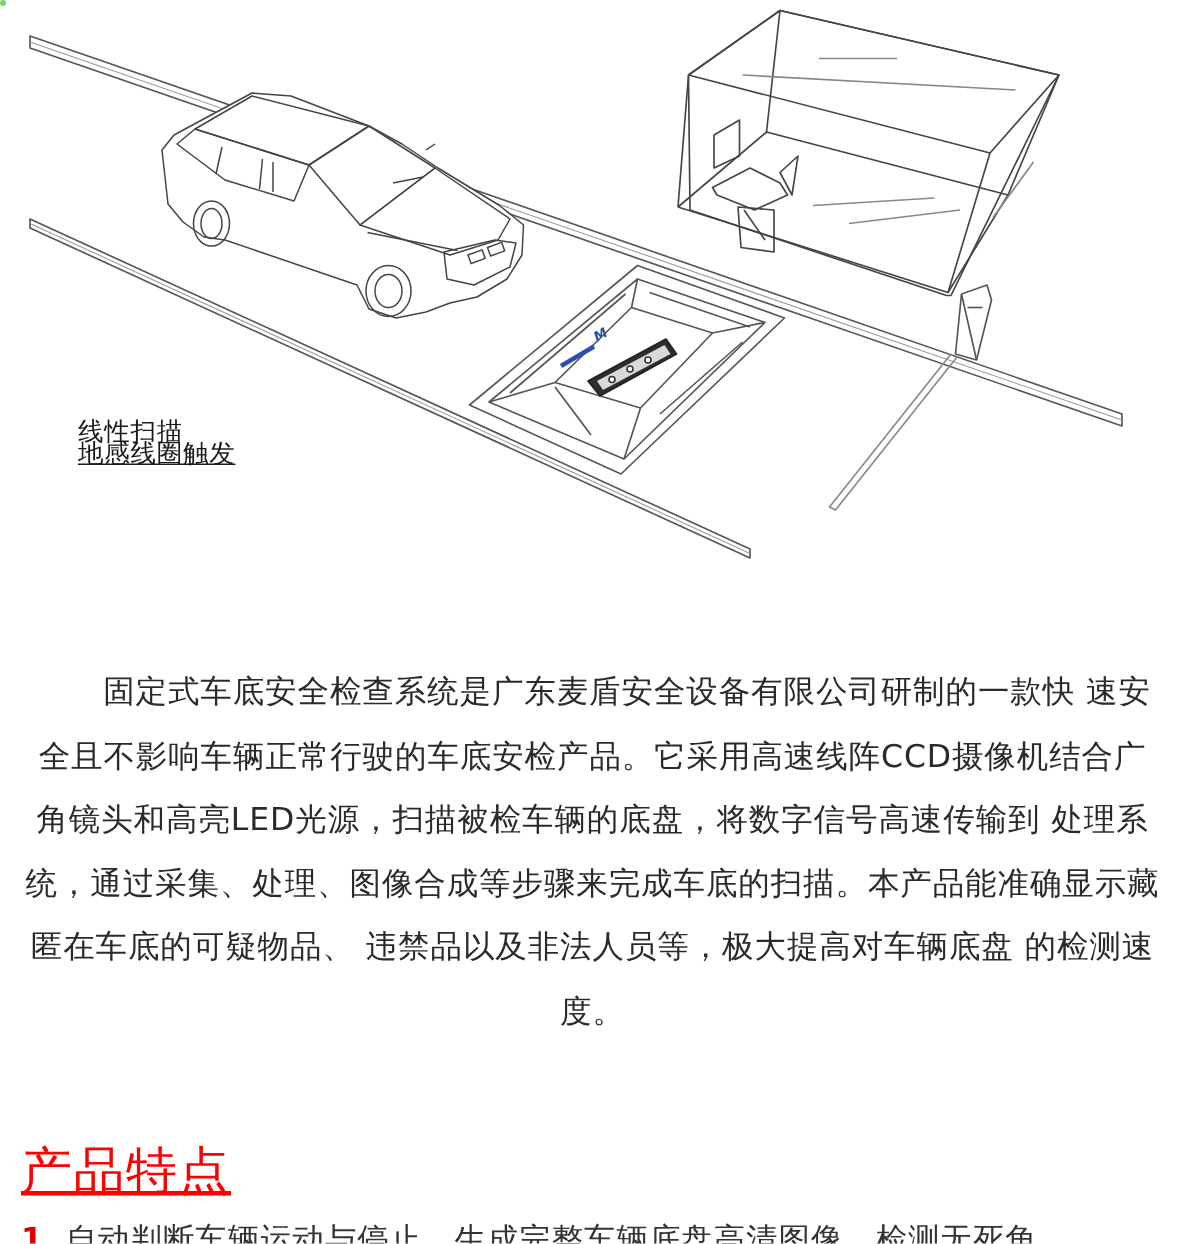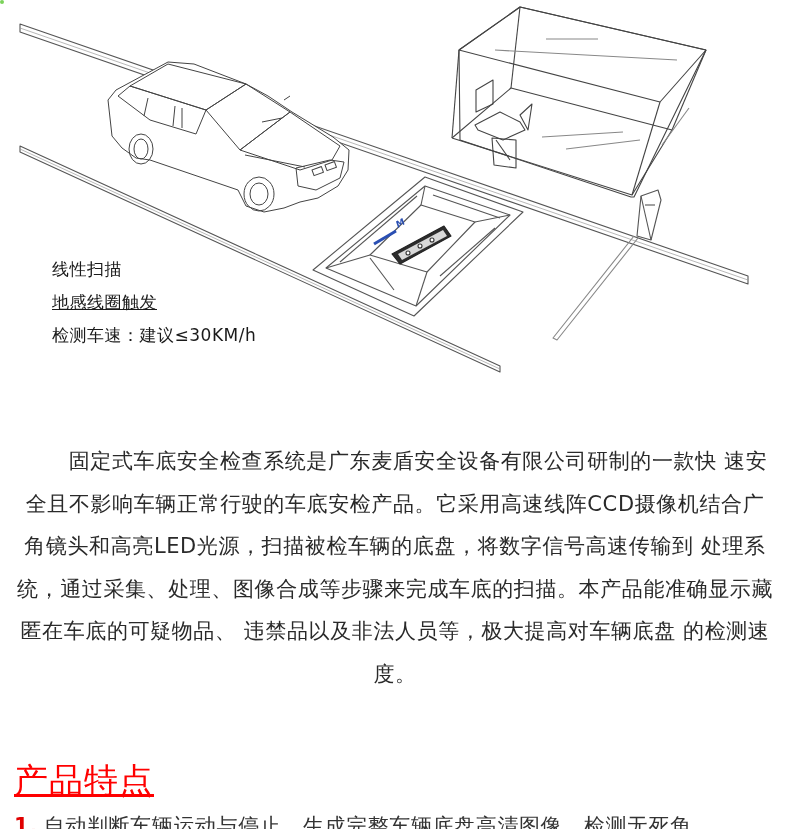--- a/index.html
+++ b/index.html
@@ -1,21 +1,21 @@
 <!DOCTYPE html>
 <html><head>
   <meta charset="utf-8">
   <style>
     html, body { margin: 0; padding: 0; background: #ffffff; }
     body { width: 790px; height: 829px; overflow: hidden; position: relative;
            font-family: "DejaVu Sans", "Liberation Sans", sans-serif; color: #222; }
     .illustration { position: absolute; left: 0; top: 0; width: 790px; height: 400px; }
     .illustration svg { position: absolute; left: 0; top: 0; }
     .caption { position: absolute; left: 52px; font-size: 17px; color: #1a1a1a; letter-spacing: 0.5px; }
-    .cap1 { top: 258px; text-align: center; } .cap2 { top: 291px; text-decoration: underline; } .cap3 { top: 324px; }
+    .cap1 { top: 276px; text-align: center; } .cap2 { top: 291px; text-decoration: underline; } .cap3 { top: 324px; }
     .intro { position: absolute; left: 15px; top: 440px; width: 760px; font-size: 21px;
              line-height: 42.5px; color: #2a2a2a; letter-spacing: 0.6px; }
     .intro p { margin: 0; text-indent: 46px; text-align: center; }
     .section-title { position: absolute; left: 14px; top: 758px; font-size: 34px;
                      color: #ff0000; letter-spacing: 1px; text-decoration: underline; }
     .feature { position: absolute; left: 14px; top: 812px; font-size: 21px; color: #333;
                white-space: nowrap; letter-spacing: 0.6px; }
     .feature .num { color: #e00000; font-weight: bold; margin-right: 6px; }
     .corner-mark { position: absolute; left: 0; top: 0; width: 4px; height: 4px; background: #7bd35a; border-radius: 2px; }
   </style>
@@ -108,21 +108,20 @@
         <ellipse cx="259" cy="194" rx="9" ry="11"></ellipse>
         <line x1="262" y1="122" x2="282" y2="118"></line>
         <line x1="245" y1="155" x2="305" y2="167"></line>
         <line x1="284" y1="100" x2="290" y2="96"></line>
       </g>
     </g>
   </svg>
 
   <div class="caption cap1">线性扫描</div>
   <div class="caption cap2">地感线圈触发</div>
-  <div class="caption cap3">检测车速：建议≤30KM/h</div>
 </div>
 
 <div class="intro">
   <p>固定式车底安全检查系统是广东麦盾安全设备有限公司研制的一款快 速安全且不影响车辆正常行驶的车底安检产品。它采用高速线阵CCD摄像机结合广角镜头和高亮LED光源，扫描被检车辆的底盘，将数字信号高速传输到 处理系统，通过采集、处理、图像合成等步骤来完成车底的扫描。本产品能准确显示藏匿在车底的可疑物品、 违禁品以及非法人员等，极大提高对车辆底盘 的检测速度。</p>
 </div>
 
 <div class="section-title">产品特点</div>
 
 <div class="feature">
   <span class="num">1.</span><span>自动判断车辆运动与停止，生成完整车辆底盘高清图像，检测无死角</span>

